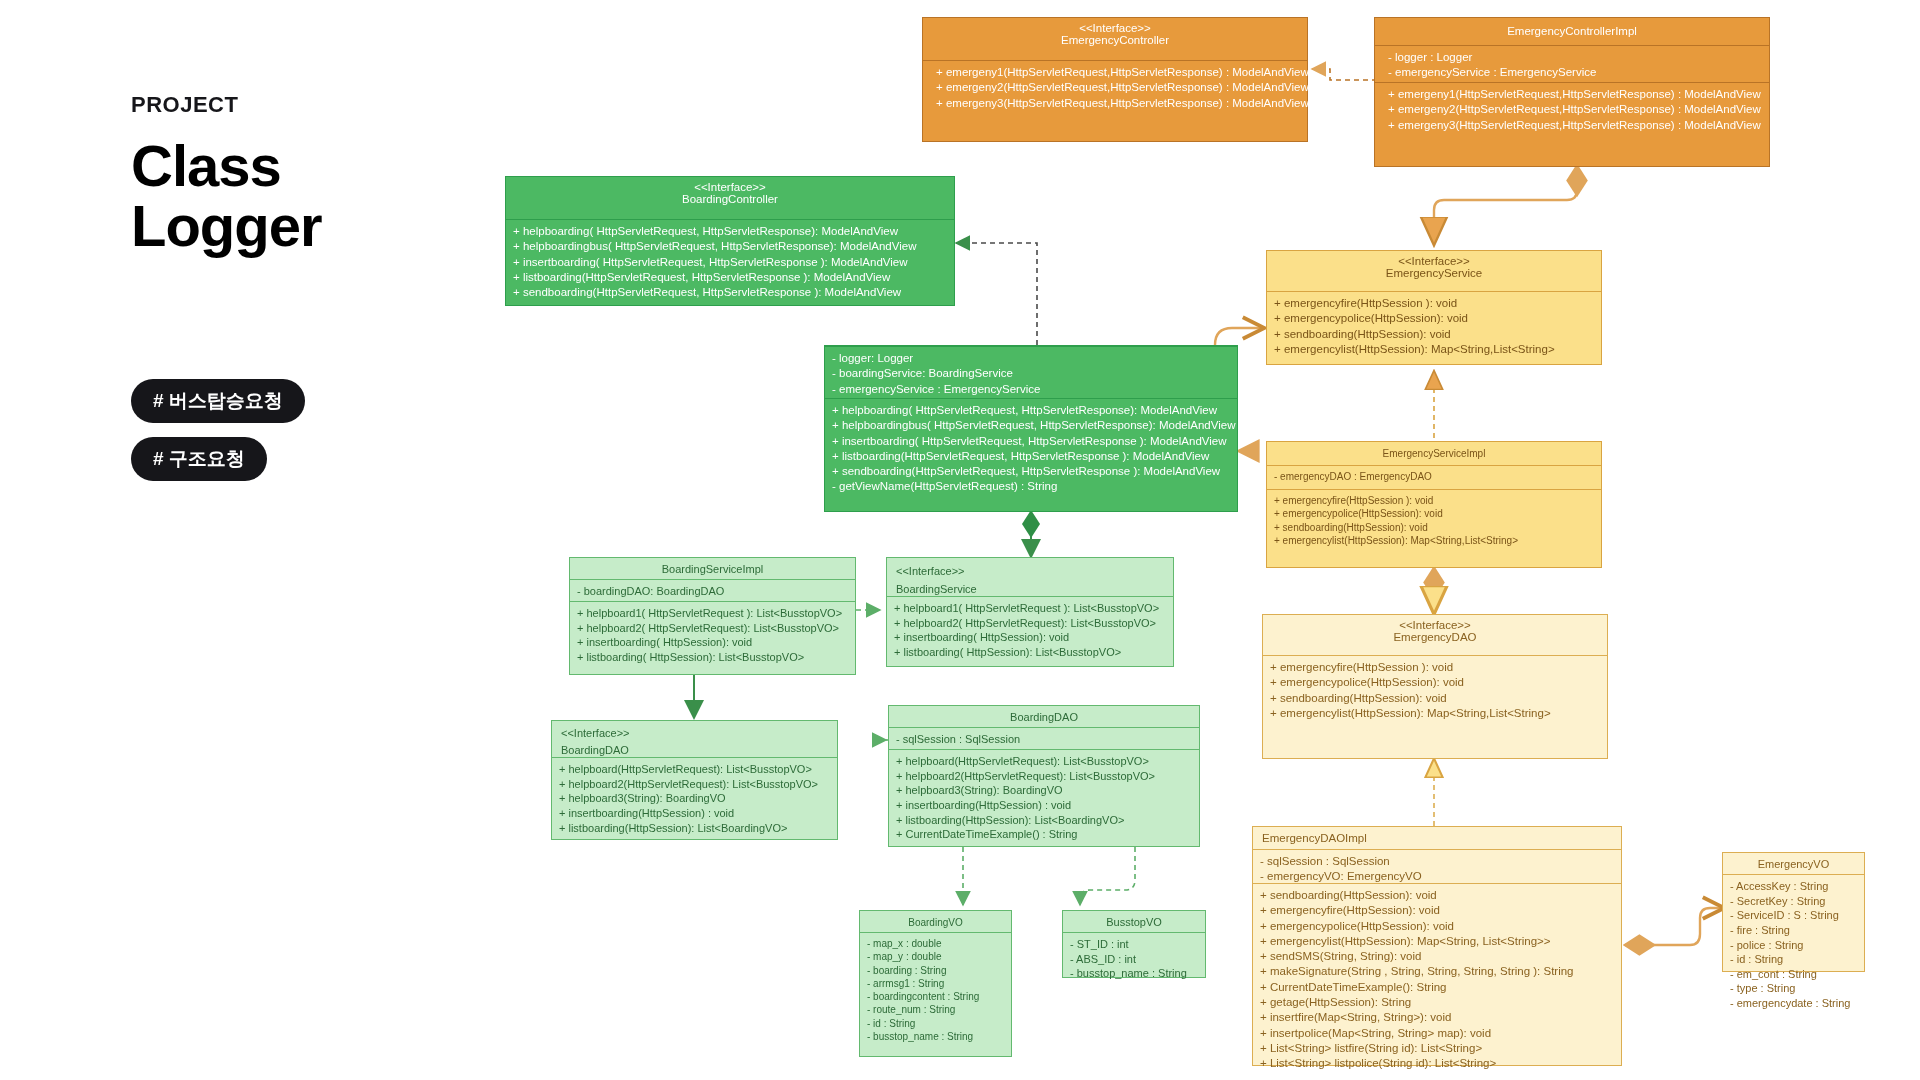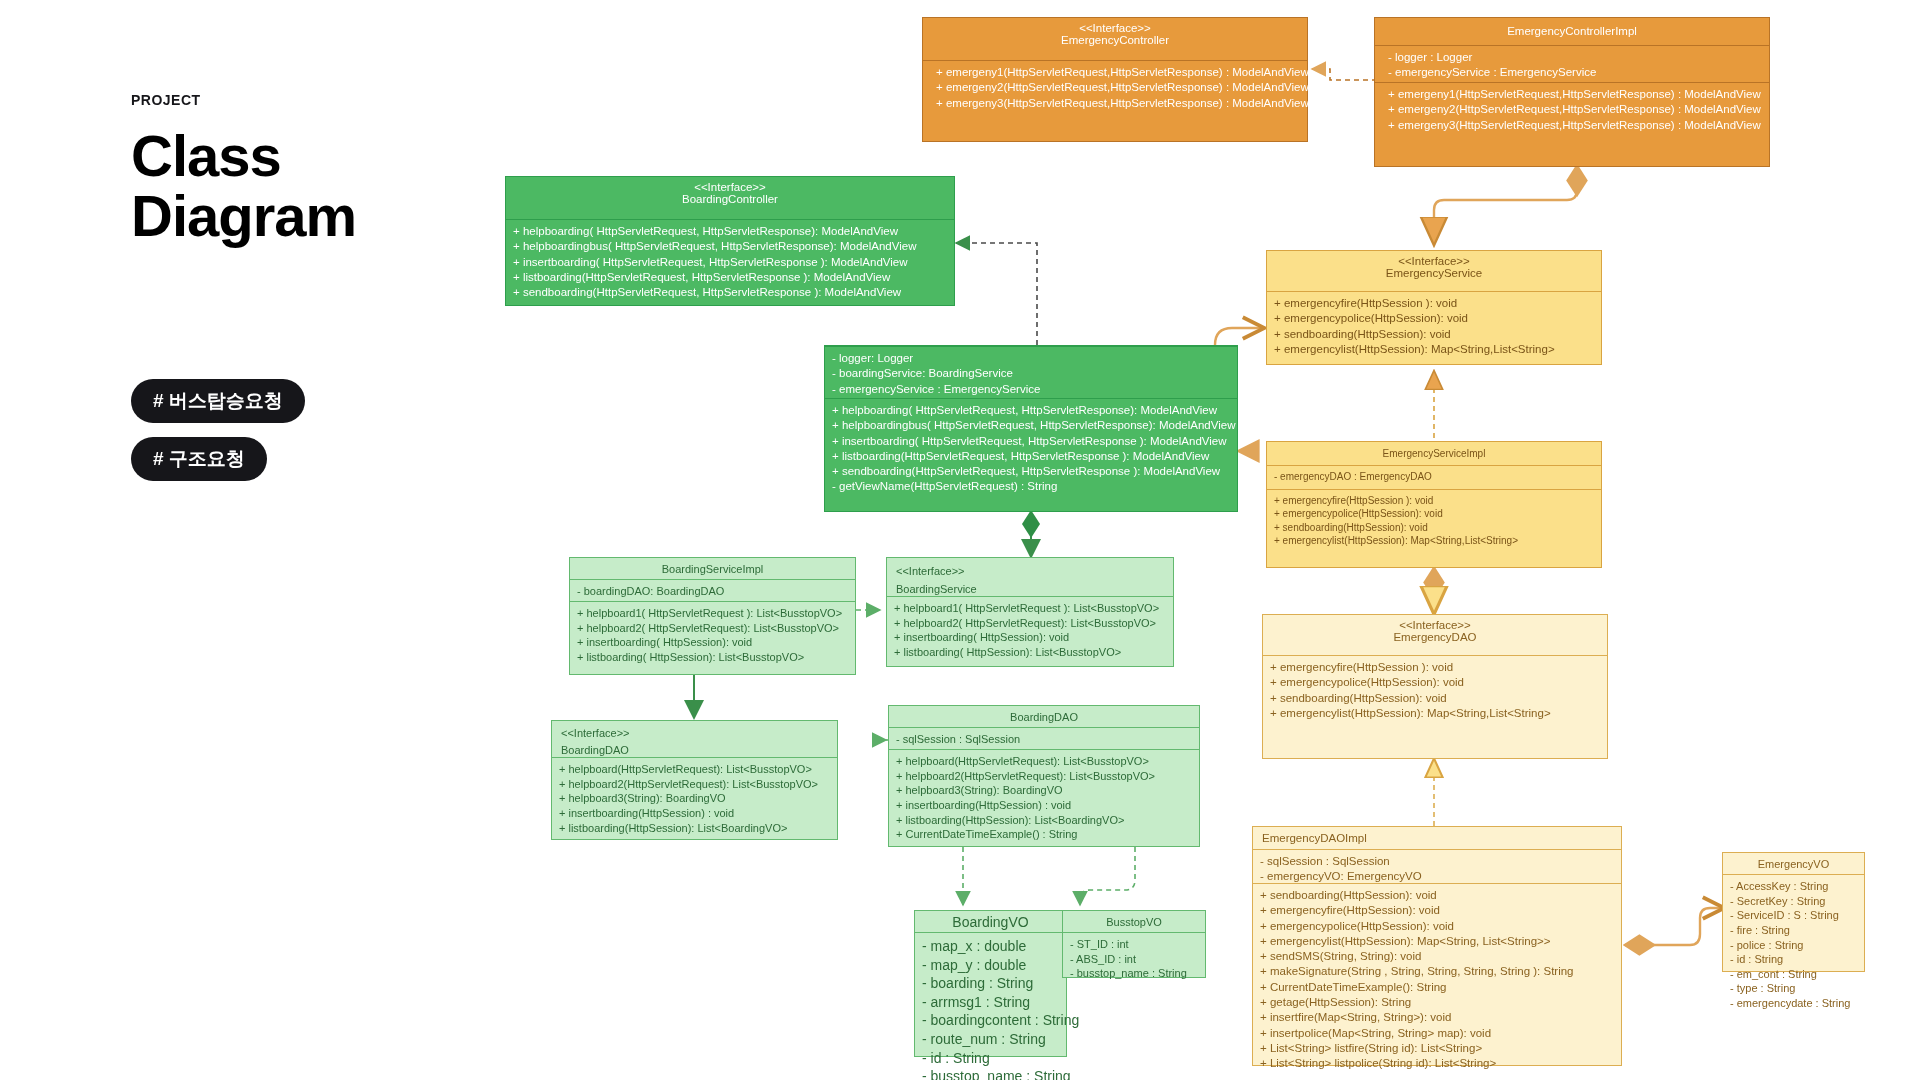--- a/index.html
+++ b/index.html
@@ -8,21 +8,21 @@
     background:#ffffff;
     font-family:"Liberation Sans","DejaVu Sans",sans-serif;
     overflow:hidden;
     position:relative;
   }
   #canvas{position:absolute;inset:0;}
   svg#wires{position:absolute;left:0;top:0;width:1920px;height:1080px;pointer-events:none;}
 
   
   .title-block{position:absolute;left:131px;top:92px;}
-  .kicker{font-size:14px;font-weight:bold;letter-spacing:.5px;color:#16161a;}
+  .kicker{font-size:22px;font-weight:bold;letter-spacing:.5px;color:#16161a;}
   .bigtitle{font-size:58px;line-height:60px;font-weight:bold;color:#000000;letter-spacing:-1px;margin-top:18px;}
   .tags{position:absolute;left:131px;top:379px;}
   .tag{display:inline-block;background:#16161a;color:#ffffff;border-radius:24px;
        padding:9px 22px;font-size:19px;font-weight:bold;margin-bottom:14px;white-space:nowrap;}
   .tag-row{display:block;}
 
   
   .umlbox{position:absolute;box-sizing:border-box;border-width:1px;border-style:solid;}
   .hdr{box-sizing:border-box;padding:4px 14px;text-align:center;}
   .hdr.lefted{text-align:left;padding-left:9px;}
@@ -117,21 +117,21 @@
 
     <path d="M963,847 L963,888 Q963,898 963,905" fill="none" stroke="#5cae68" stroke-width="1.6" stroke-dasharray="5,4" marker-end="url(#arrSolidGreenLt)"></path>
 
     <path d="M1135,847 L1135,880 Q1135,890 1125,890 L1090,890 Q1080,890 1080,900 L1080,905" fill="none" stroke="#5cae68" stroke-width="1.6" stroke-dasharray="5,4" marker-end="url(#arrSolidGreenLt)"></path>
   </svg>
 
   <div class="title-block">
     <div class="kicker">PROJECT</div>
     <div class="bigtitle">
       <div>Class</div>
-      <div>Diagram</div>
+      <div>Logger</div>
     </div>
   </div>
 
   <div class="tags">
     <span class="tag-row"><span class="tag"># 버스탑승요청</span></span>
     <span class="tag-row"><span class="tag"># 구조요청</span></span>
   </div>
 
   <div class="umlbox t-orange" style="left:922px;top:17px;width:386px;height:125px;font-size:11.5px;">
     <div class="hdr" style="height:42px;">
@@ -324,21 +324,21 @@
     <div class="sec" style="height:99px;">
       <div class="ln">+ helpboard(HttpServletRequest): List&lt;BusstopVO&gt;</div>
       <div class="ln">+ helpboard2(HttpServletRequest): List&lt;BusstopVO&gt;</div>
       <div class="ln">+ helpboard3(String): BoardingVO</div>
       <div class="ln">+ insertboarding(HttpSession) : void</div>
       <div class="ln">+ listboarding(HttpSession): List&lt;BoardingVO&gt;</div>
       <div class="ln">+ CurrentDateTimeExample() : String</div>
     </div>
   </div>
 
-  <div class="umlbox t-greenlt" style="left:914px;top:910px;width:153px;height:147px;font-size:14px;">
+  <div class="umlbox t-greenlt" style="left:859px;top:910px;width:153px;height:147px;font-size:10px;">
     <div class="hdr" style="height:21px;line-height:15px;">
       <span>BoardingVO</span>
     </div>
     <div class="sec" style="height:126px;">
       <div class="ln">- map_x : double</div>
       <div class="ln">- map_y : double</div>
       <div class="ln">- boarding : String</div>
       <div class="ln">- arrmsg1 : String</div>
       <div class="ln">- boardingcontent : String</div>
       <div class="ln">- route_num : String</div>

